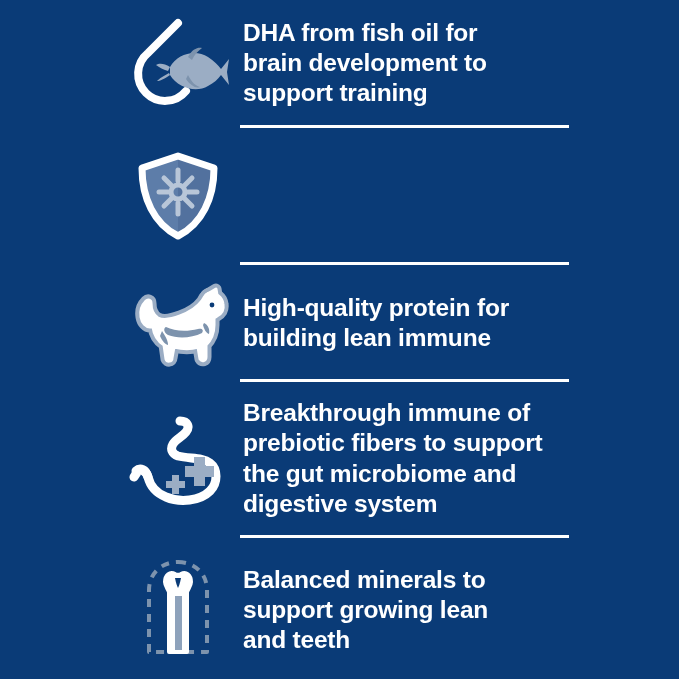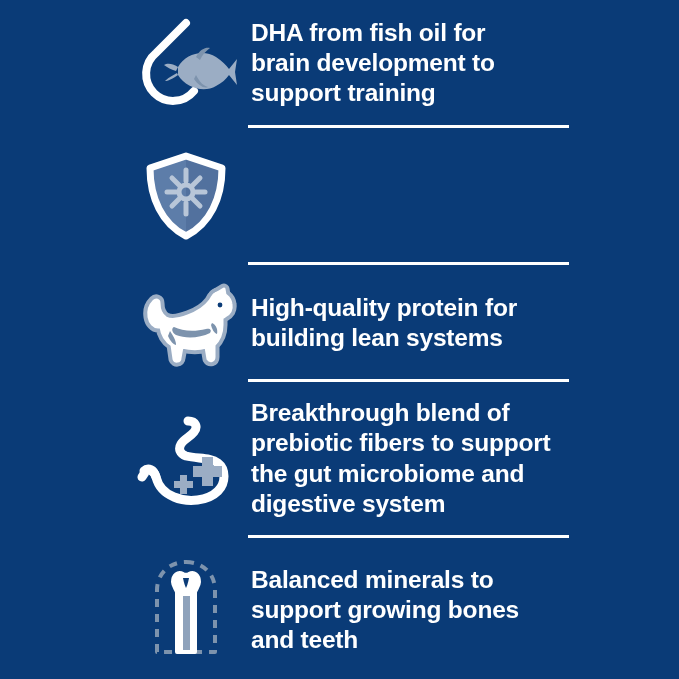--- a/index.html
+++ b/index.html
@@ -16,21 +16,21 @@
   }
   .panel {
     position: relative;
     width: 666px;
     height: 679px;
     background: #0a3b77;
     box-sizing: border-box;
     display: flex;
     flex-direction: column;
     justify-content: center;
-    padding: 14px 0 14px 8px;
+    padding: 14px 0 14px 0;
     align-items: flex-end;
   }
   .benefit-row {
     display: flex;
     flex-direction: row;
     align-items: center;
     width: 100%;
     box-sizing: border-box;
     padding-left: 113px;
     position: relative;
@@ -197,21 +197,21 @@
         <path d="M44 48 C52 52, 64 53, 76 50 C80 49, 82 51, 80 54
                  C70 59, 56 60, 46 56 C42 54, 41 49, 44 48 Z" fill="#7d93ad"></path>
         <path d="M40 52 C44 58, 46 62, 46 66 C44 66, 40 62, 38 57 Z" fill="#7d93ad"></path>
         <path d="M82 44 C86 46, 88 50, 87 55 C84 54, 82 50, 81 46 Z" fill="#7d93ad"></path>
 
         <circle cx="90" cy="26" r="2.4" fill="#0a3b77"></circle>
       </svg>
     </div>
     <div class="text-cell">
       <p class="benefit-text">High-quality protein for
-building lean systems</p>
+building lean immune</p>
     </div>
   </div>
 
   <div class="divider-row d3">
     <div class="divider"></div>
   </div>
 
   <div class="benefit-row r4">
     <div class="icon-cell">
       <svg width="100" height="92" viewBox="0 0 100 92" aria-hidden="true">
@@ -227,21 +227,21 @@
                  C18 56, 12 54, 8 58" fill="none" stroke="#ffffff" stroke-width="9" stroke-linecap="round" stroke-linejoin="round"></path>
 
         <path d="M20 64 C18 58, 14 56, 10 58 L6 64" fill="none" stroke="#ffffff" stroke-width="9" stroke-linecap="round" stroke-linejoin="round"></path>
 
         <path d="M66 44 h11 v9 h9 v11 h-9 v9 h-11 v-9 h-9 v-11 h9 z" fill="#9badc4"></path>
 
         <path d="M44 62 h7 v6 h6 v7 h-6 v6 h-7 v-6 h-6 v-7 h6 z" fill="#9badc4"></path>
       </svg>
     </div>
     <div class="text-cell">
-      <p class="benefit-text">Breakthrough blend of
+      <p class="benefit-text">Breakthrough immune of
 prebiotic fibers to support
 the gut microbiome and
 digestive system</p>
     </div>
   </div>
 
   <div class="divider-row d4">
     <div class="divider"></div>
   </div>
 
@@ -266,18 +266,18 @@
                  L38 36
                  C37 33, 34 30, 34 26 Z" fill="#ffffff" stroke="#ffffff" stroke-width="4" stroke-linejoin="round"></path>
 
         <rect x="44" y="40" width="7" height="54" fill="#8ea2bb"></rect>
 
         <path d="M44 22 C45 27, 46 30, 47 32 C48 30, 49 27, 50 22 Z" fill="#0a3b77"></path>
       </svg>
     </div>
     <div class="text-cell">
       <p class="benefit-text">Balanced minerals to
-support growing bones
+support growing lean
 and teeth</p>
     </div>
   </div>
 
 </div>
 
 </body></html>

